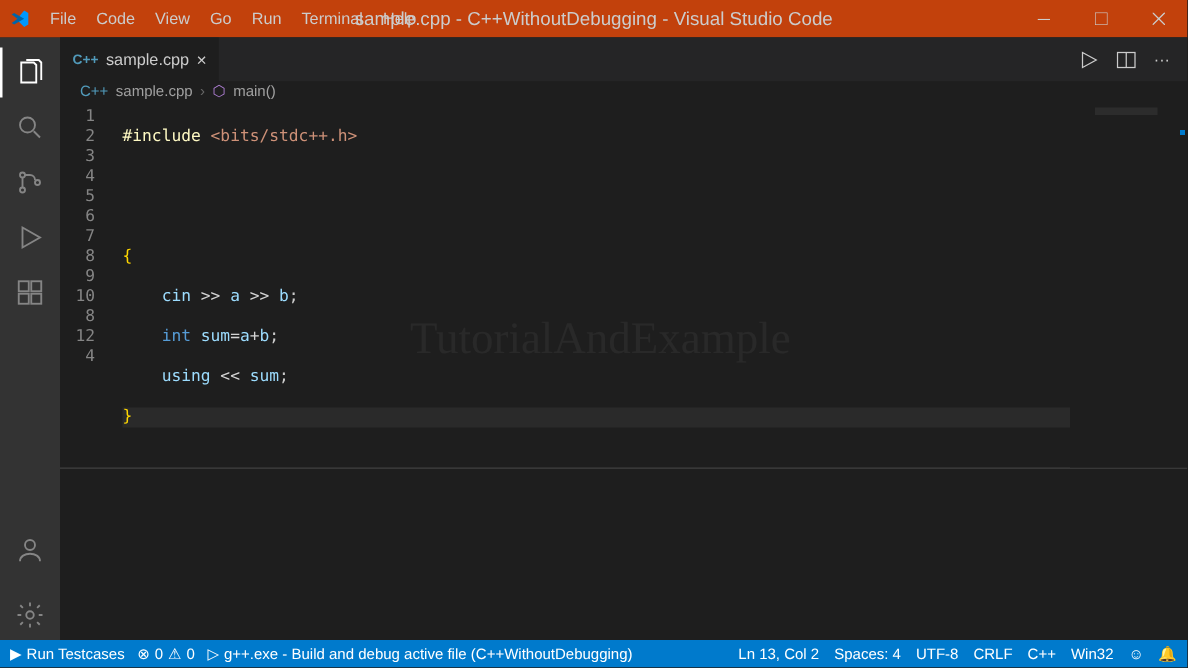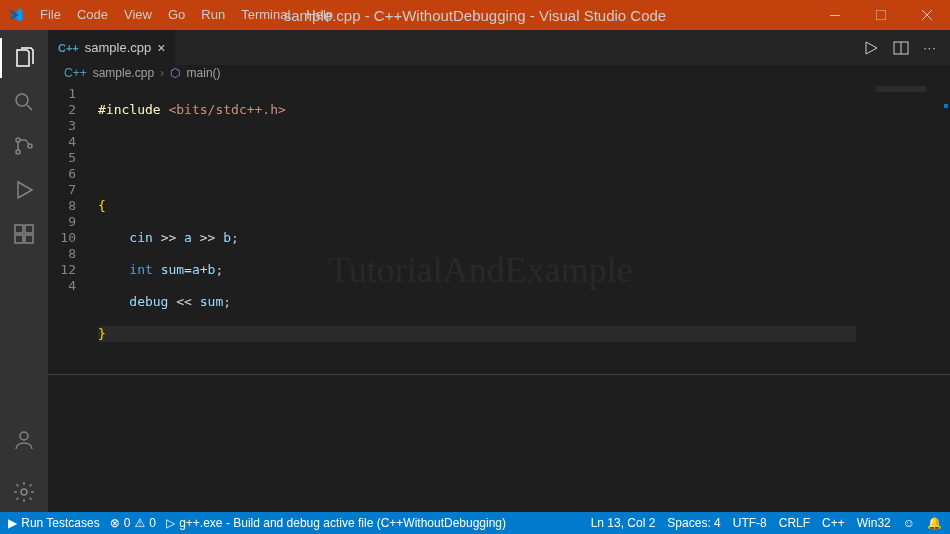--- a/index.html
+++ b/index.html
@@ -182,21 +182,21 @@
           <div>12</div>
           <div>4</div>
       </div>
       <div class="code">
 <div class="line"><span class="kw">#include</span> <span class="str">&lt;bits/stdc++.h&gt;</span></div>
 <div class="line"></div>
 <div class="line"></div>
 <div class="line"><span class="br">{</span></div>
 <div class="line">    <span class="var">cin</span> <span class="op">&gt;&gt;</span> <span class="var">a</span> <span class="op">&gt;&gt;</span> <span class="var">b</span>;</div>
 <div class="line">    <span class="type">int</span> <span class="var">sum</span><span class="op">=</span><span class="var">a</span><span class="op">+</span><span class="var">b</span>;</div>
-<div class="line">    <span class="var">debug</span> <span class="op">&lt;&lt;</span> <span class="var">sum</span>;</div>
+<div class="line">    <span class="var">using</span> <span class="op">&lt;&lt;</span> <span class="var">sum</span>;</div>
 <div class="line hl"><span class="br">}</span></div>
       </div>
       <div class="watermark">TutorialAndExample</div>
       <div class="minimap">
           <div class="mm"></div>
         </div>
       <div class="overview">
           <div class="mark"></div>
         </div>
     </div>

